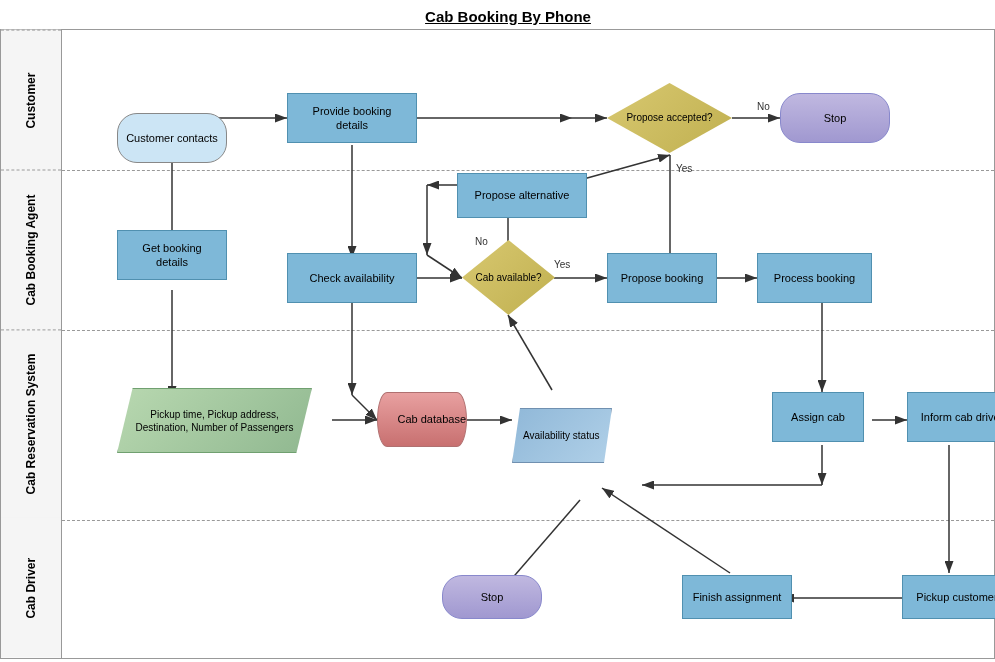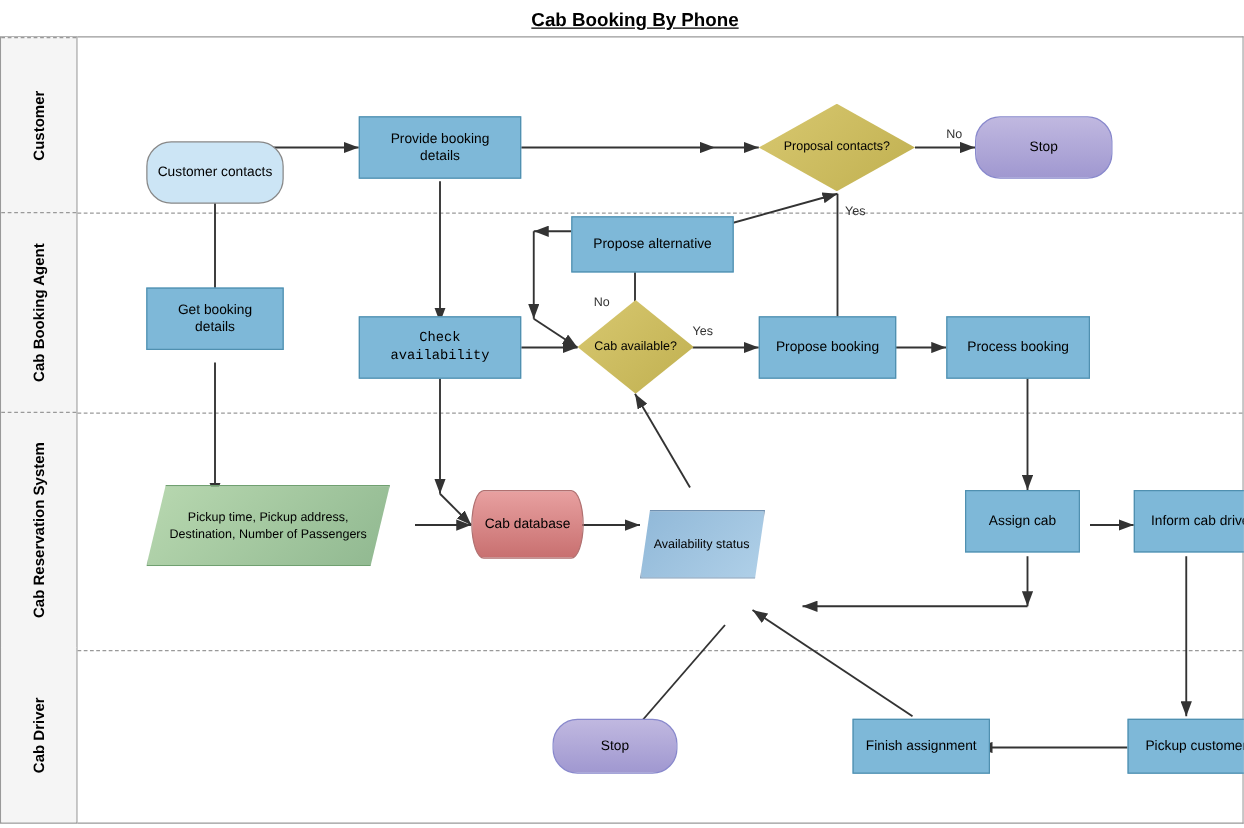--- a/index.html
+++ b/index.html
@@ -125,21 +125,21 @@
       z-index: 2;
       line-height: 1.2;
     }
 
     
     .cylinder {
       border: 1.5px solid #b07070;
       background: linear-gradient(to bottom, #e8a0a0, #c87070);
       border-radius: 50%/12px;
       display: flex;
-      align-items: center;
+      align-items: flex-end;
       justify-content: center;
     }
 
     
     .stop-shape {
       border-radius: 20px;
       border: 1.5px solid #8888cc;
       background: linear-gradient(to bottom, #c0b8e0, #a098d0);
       padding: 4px 14px;
     }
@@ -259,33 +259,33 @@
       <span>Customer contacts</span>
     </div>
 
     <div class="shape rect" style="left:225px; top:63px; width:130px; height:50px; background:#7eb8d8; border-color:#5090b0;">
       <span>Provide booking details</span>
     </div>
 
     <div class="diamond-wrap" style="position:absolute; left:545px; top:53px; width:125px; height:70px;">
       <div class="diamond" style="width:125px; height:70px; background:linear-gradient(135deg,#d8c870,#c0b050);"></div>
       <div class="diamond-text">
-        <span>Proposal contacts?</span>
+        <span>Propose accepted?</span>
       </div>
     </div>
 
     <div class="shape stop-shape" style="left:718px; top:63px; width:110px; height:50px;">
       <span>Stop</span>
     </div>
 
     <div class="shape rect" style="left:55px; top:200px; width:110px; height:50px; background:#7eb8d8; border-color:#5090b0;">
       <span>Get booking details</span>
     </div>
 
-    <div class="shape rect" style="left:225px; top:223px; width:130px; height:50px; background:#7eb8d8; border-color:#5090b0;font-family:Liberation Mono, monospace;">
+    <div class="shape rect" style="left:225px; top:223px; width:130px; height:50px; background:#7eb8d8; border-color:#5090b0;">
       <span>Check availability</span>
     </div>
 
     <div class="shape rect" style="left:395px; top:143px; width:130px; height:45px; background:#7eb8d8; border-color:#5090b0;">
       <span>Propose alternative</span>
     </div>
 
     <div class="diamond-wrap" style="position:absolute; left:400px; top:210px; width:93px; height:75px;">
       <div class="diamond" style="width:93px; height:75px; background:linear-gradient(135deg,#d8c870,#c0b050);"></div>
       <div class="diamond-text">

